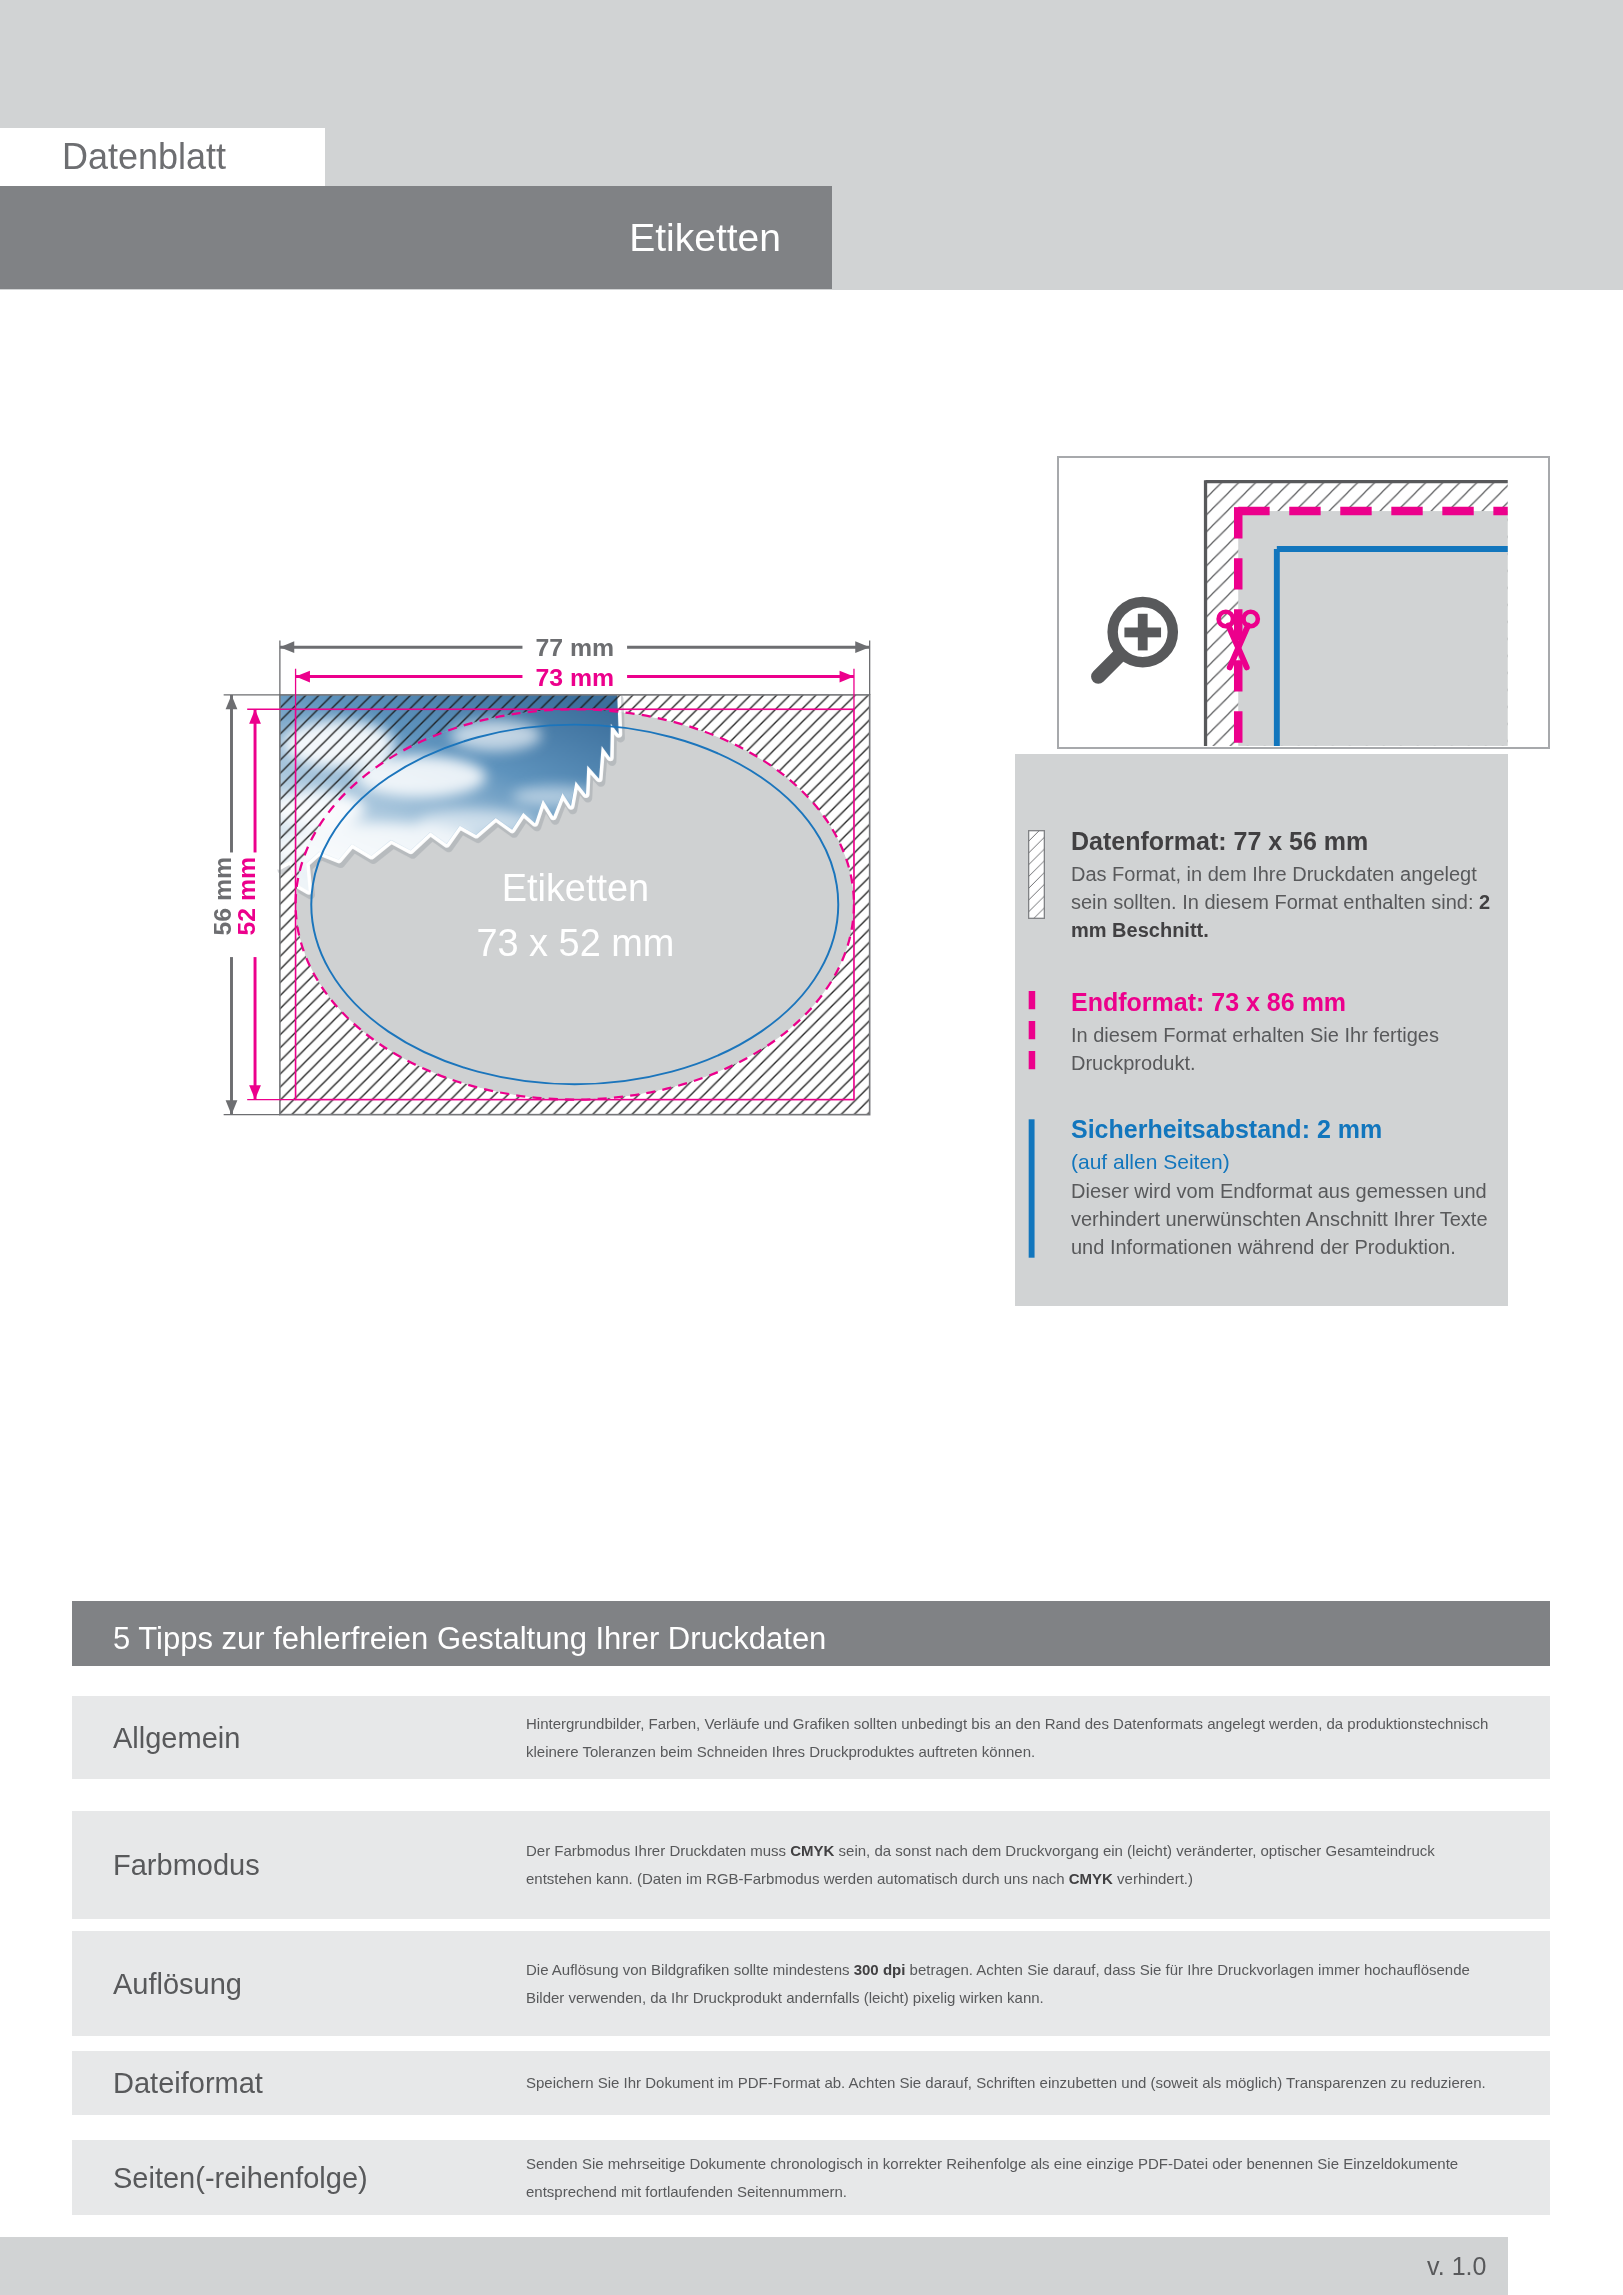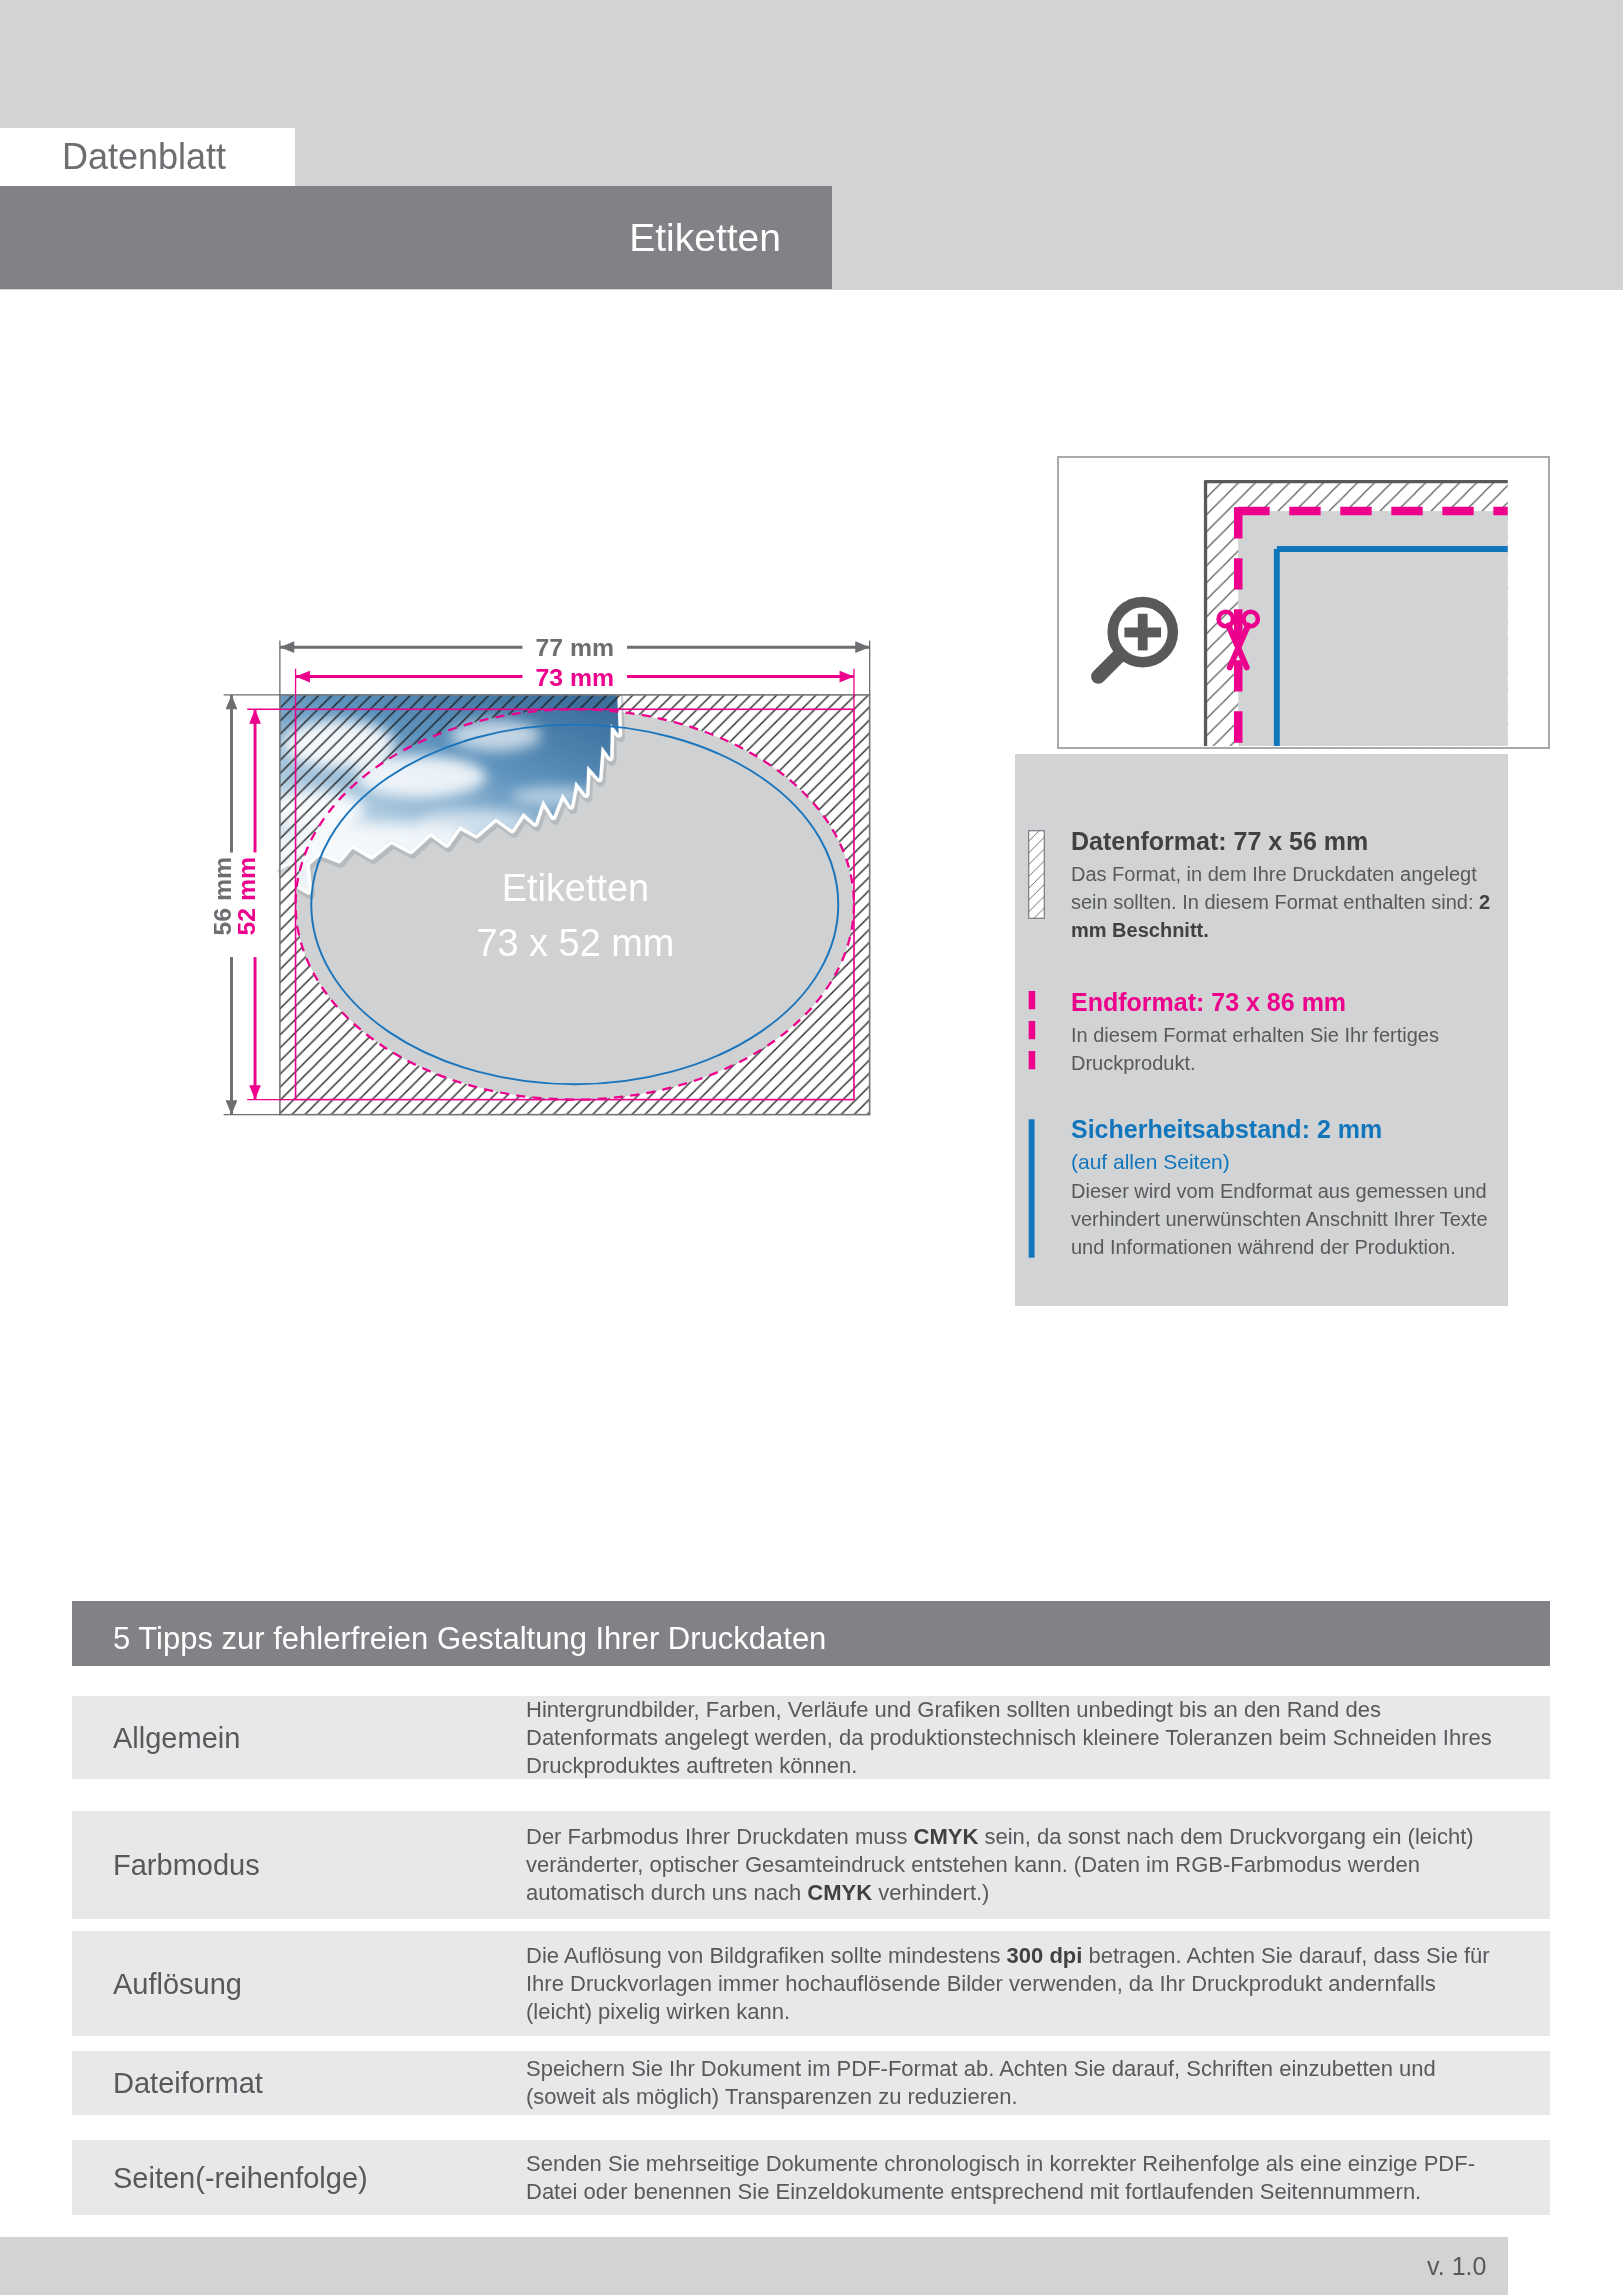--- a/index.html
+++ b/index.html
@@ -1,21 +1,21 @@
 <!DOCTYPE html>
 <html style="font-size:10.5px"><head>
 <meta charset="utf-8">
 <style>
   html,body{margin:0;padding:0;background:#ffffff;}
   body{width:1623px;height:2295px;position:relative;font-family:"Liberation Sans",sans-serif;overflow:hidden;}
   .abs{position:absolute;}
 
   
   .banner{left:0;top:0;width:1623px;height:290px;background:#d1d3d4;}
-  .datenblatt-box{left:0;top:128px;width:295px;height:58px;background:#ffffff;}
+  .datenblatt-box{left:0;top:128px;width:325px;height:58px;background:#ffffff;}
   .datenblatt-box span{display:block;line-height:58px;padding-left:62px;font-size:36px;color:#6d6e71;}
   .etiketten-bar{left:0;top:186px;width:832px;height:103px;background:#808285;}
   .etiketten-bar span{display:block;line-height:103px;text-align:right;padding-right:51px;font-size:39px;color:#ffffff;}
 
   
   .zoom-panel{left:1057px;top:456px;width:493px;height:293px;background:#ffffff;border:2.6px solid #a7a9ac;box-sizing:border-box;}
   .legend-panel{left:1015px;top:754px;width:493px;height:552px;background:#d1d3d4;}
   .legend-item{position:absolute;left:0;width:493px;}
   .legend-icon{position:absolute;left:13px;top:2.6px;}
   .legend-text{position:absolute;left:56px;top:0;width:425px;}
@@ -24,21 +24,21 @@
   .legend-title.blue{color:#1276bd;}
   .legend-sub{font-size:21px;color:#1276bd;line-height:27.5px;margin:0;}
   .legend-body{font-size:20px;color:#58595b;line-height:28px;margin:1.3px 0 0 0;}
   .legend-body b{color:#414042;}
 
   
   .tips-header{left:72px;top:1601px;width:1478px;height:65px;background:#808285;}
   .tips-header span{display:block;line-height:75px;padding-left:41px;font-size:31px;color:#ffffff;}
   .tip-row{left:72px;width:1478px;background:#e7e8e9;}
   .tip-label{position:absolute;left:41px;top:50%;transform:translateY(-50%);font-size:29px;color:#58595b;}
-  .tip-body{position:absolute;left:454px;top:50%;transform:translateY(-50%);width:968px;font-size:22px;line-height:28px;color:#58595b;}
+  .tip-body{position:absolute;left:454px;top:50%;transform:translateY(-50%);width:968px;font-size:15px;line-height:28px;color:#58595b;}
   .tip-body b{color:#414042;}
 
   .footer{left:0;top:2237px;width:1508px;height:58px;background:#d1d3d4;}
   .footer span{display:block;line-height:58px;text-align:right;padding-right:21.6px;font-size:25px;color:#58595b;}
 
   svg text{font-family:"Liberation Sans",sans-serif;}
 </style>
 </head>
 <body>
 

